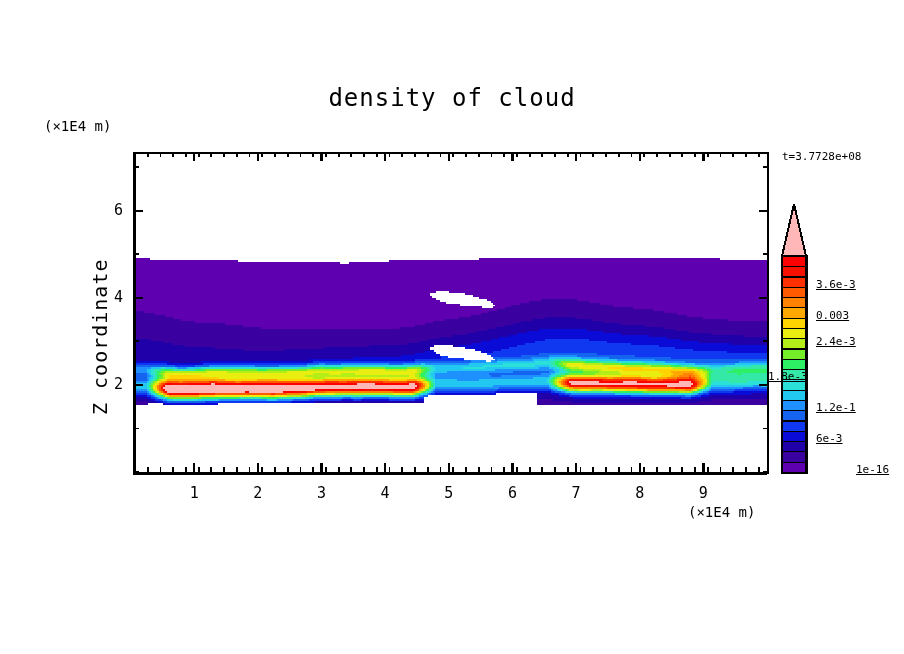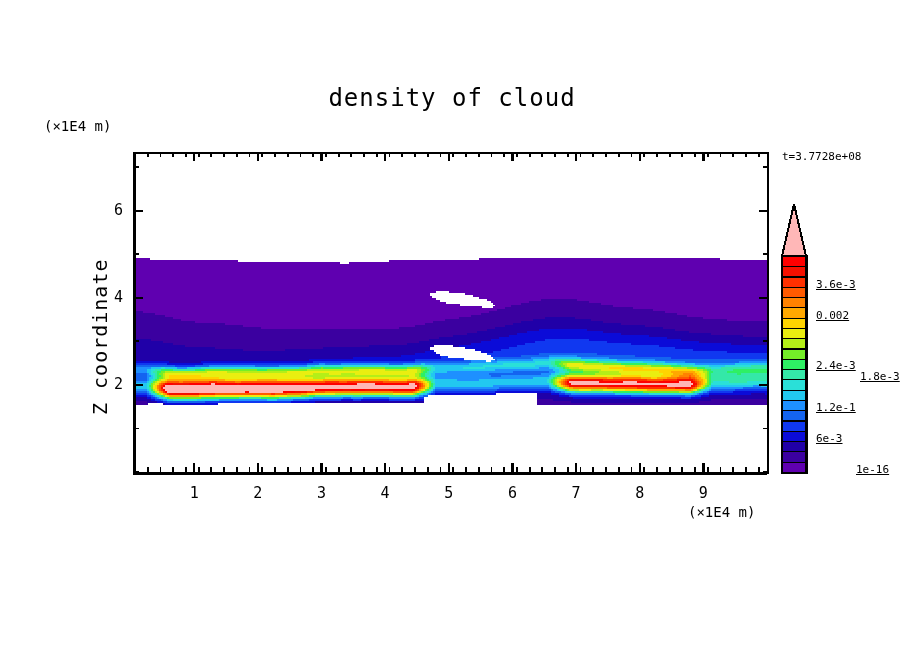--- a/index.html
+++ b/index.html
@@ -1261,19 +1261,19 @@
       <div class="txt xtick-lbl" style="left: 624.709px; top: 484px; width: 30px;">8</div>
       <div class="txt xtick-lbl" style="left: 688.354px; top: 484px; width: 30px;">9</div>
       <div class="txt ytick-lbl" style="left: 97px; top: 374.925px; width: 26px;">2</div>
       <div class="txt ytick-lbl" style="left: 97px; top: 287.85px; width: 26px;">4</div>
       <div class="txt ytick-lbl" style="left: 97px; top: 200.776px; width: 26px;">6</div>
     </div>
   <div id="cbarlabels">
       <div class="txt cb-lbl" style="left: 816px; top: 463px; margin-left: 40px;">1e-16</div>
       <div class="txt cb-lbl" style="left: 816px; top: 432.143px;">6e-3</div>
       <div class="txt cb-lbl" style="left: 816px; top: 401.286px;">1.2e-1</div>
-      <div class="txt cb-lbl" style="left: 860px; top: 370.429px;">1.8e-3</div>
-      <div class="txt cb-lbl" style="left: 816px; top: 359px;">2.4e-3</div>
-      <div class="txt cb-lbl" style="left: 816px; top: 308.714px;">0.002</div>
+      <div class="txt cb-lbl" style="left: 768px; top: 370.429px;">1.8e-3</div>
+      <div class="txt cb-lbl" style="left: 816px; top: 335px;">2.4e-3</div>
+      <div class="txt cb-lbl" style="left: 816px; top: 308.714px;">0.003</div>
       <div class="txt cb-lbl" style="left: 816px; top: 277.857px;">3.6e-3</div>
     </div>
 
 </div>
 
 </body></html>

